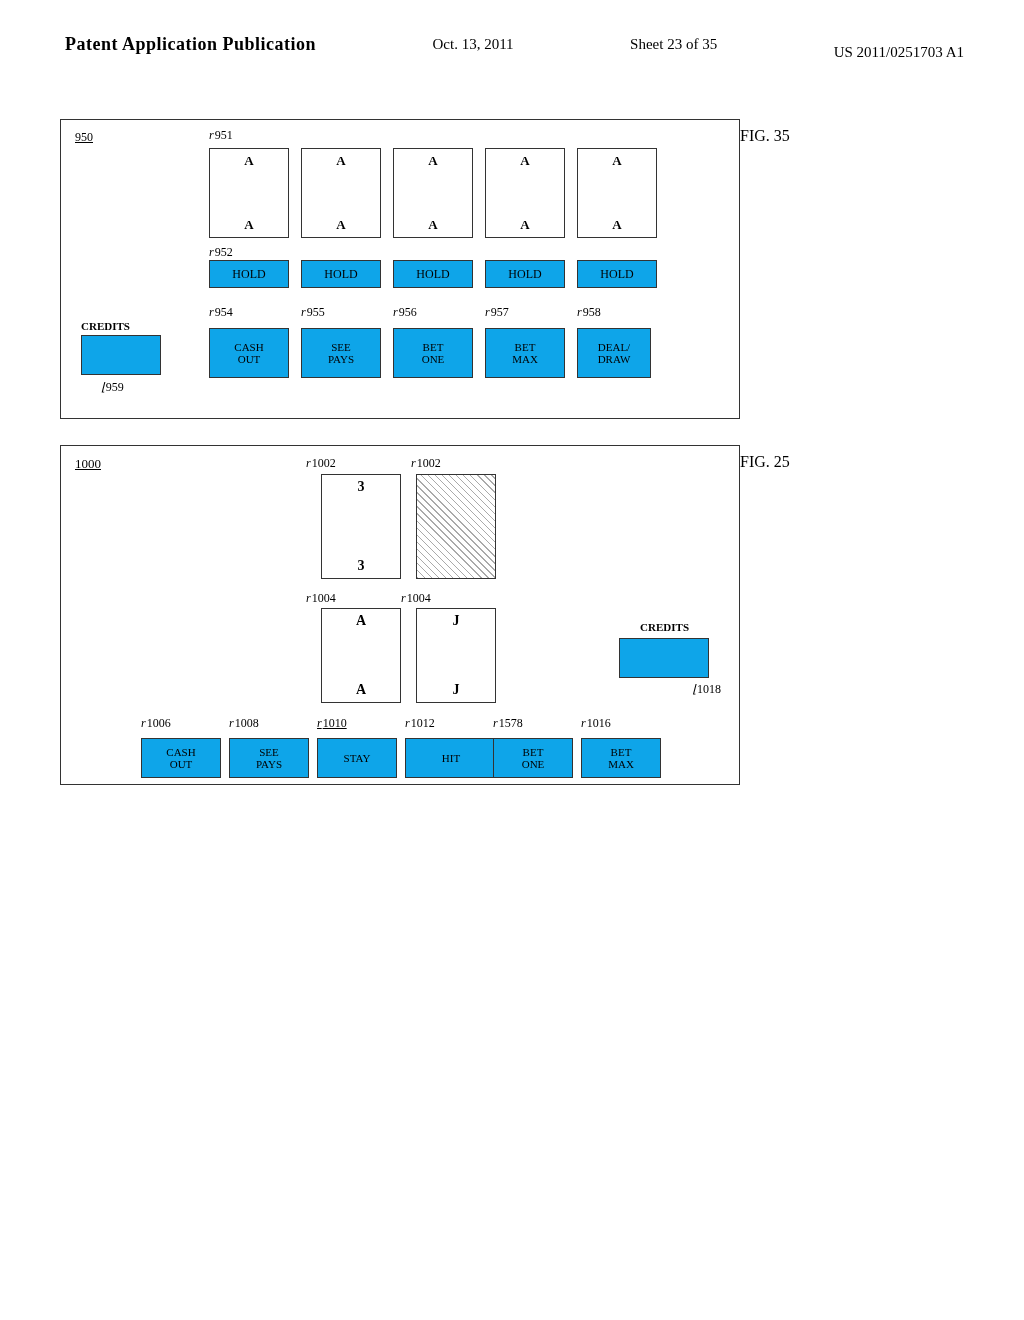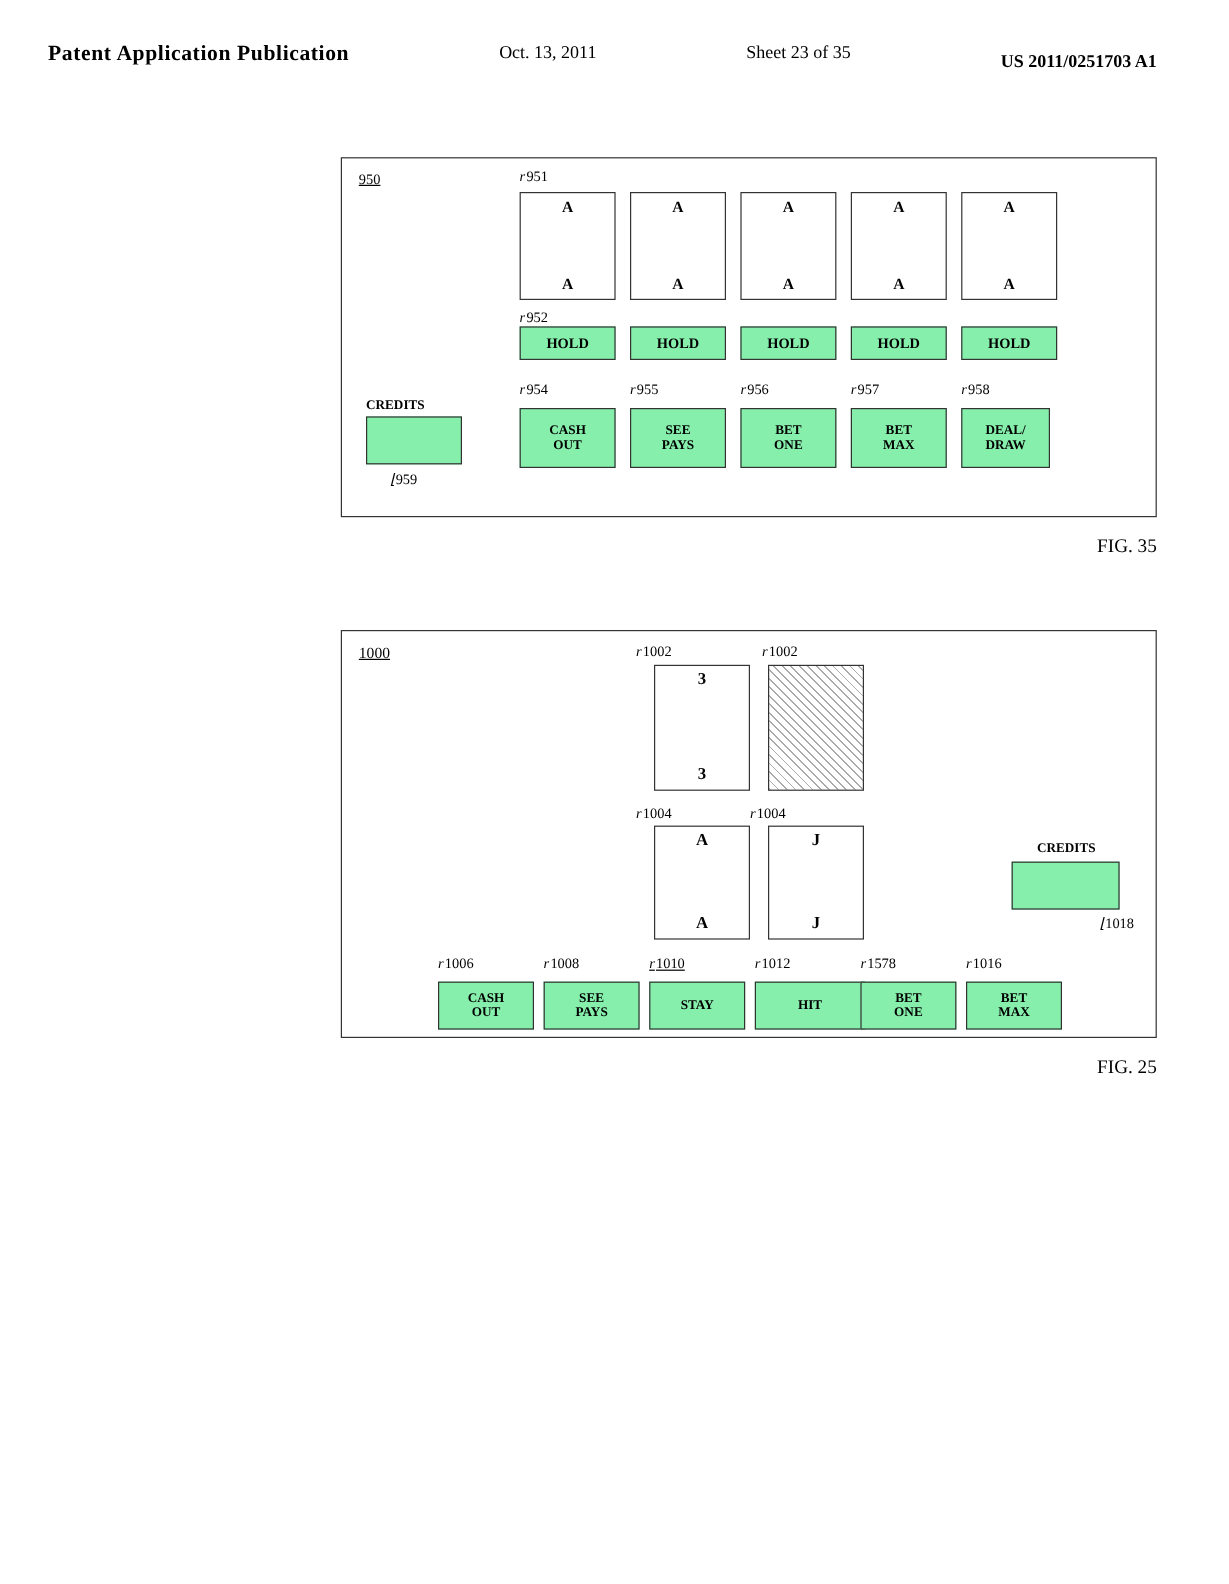--- a/index.html
+++ b/index.html
@@ -10,48 +10,48 @@
       min-height: 1320px;
       position: relative;
       overflow-x: hidden;
     }
 
     
     .page-header {
       display: flex;
       justify-content: space-between;
       align-items: center;
-      padding: 28px 60px 10px 40px;
+      padding: 28px 60px 10px 65px;
       border-bottom: none;
     }
     .header-left {
       font-weight: bold;
       font-size: 18px;
       letter-spacing: 0.5px;
     }
     .header-center {
       font-size: 15px;
     }
     .header-right {
       font-size: 15px;
-      font-weight: bold;
+      font-weight: normal;
       margin-top: 16px;
     }
 
     
     .page-content {
       padding: 30px 60px;
     }
 
     
     .figure-block {
-      margin: 30px auto;
+      margin: 18px auto;
       display: flex;
-      flex-direction: column;
-      align-items: flex-end;
+      flex-direction: row;
+      align-items: flex-start;
     }
 
     
     .fig23-container {
       width: 680px;
       height: 300px;
       border: 1.5px solid #333;
       position: relative;
       margin-bottom: 8px;
     }
@@ -74,27 +74,27 @@
       align-items: center;
       padding: 4px;
       font-size: 13px;
       font-weight: bold;
     }
 
     
     .btn-box {
       border: 1.5px solid #333;
       position: absolute;
-      background: #86efac;
+      background: #0ea5e9;
       display: flex;
       align-items: center;
       justify-content: center;
       text-align: center;
       font-size: 11px;
-      font-weight: bold;
+      font-weight: normal;
     }
 
     
     .ref-num {
       position: absolute;
       font-size: 12px;
       font-style: normal;
     }
 
     

